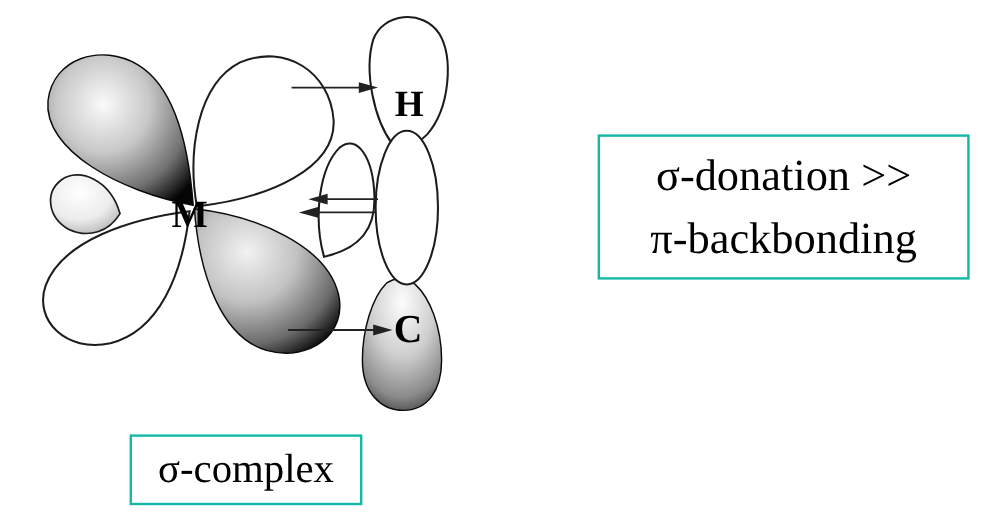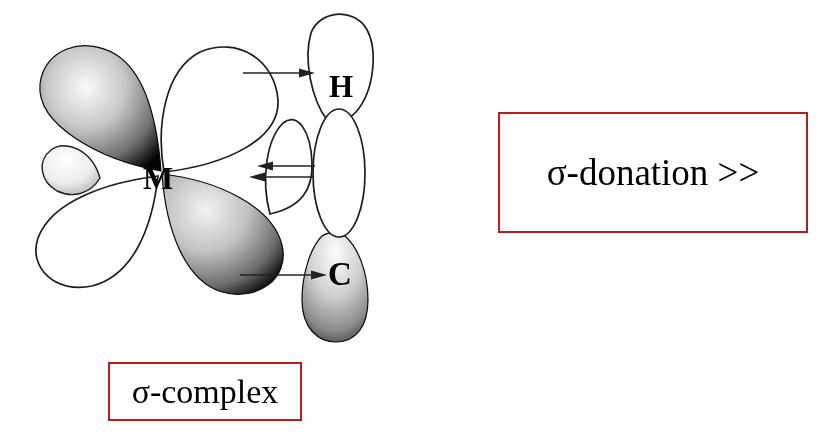--- a/index.html
+++ b/index.html
@@ -18,21 +18,21 @@
   .stage {
     position: absolute;
     left: 0;
     top: 0;
     width: 420px;
     height: 350px;
   }
   .label-box {
     position: absolute;
     background: #ffffff;
-    border: 2px solid #b91c1c;
+    border: 2px solid #14b8a6;
     display: flex;
     flex-direction: column;
     align-items: center;
     justify-content: center;
     text-align: center;
     box-sizing: border-box;
   }
   .caption-box {
     left: 108px;
     top: 362px;
@@ -126,13 +126,14 @@
     <text x="340" y="285" font-size="33" text-anchor="middle">C</text>
   </svg>
 </div>
 
 <div class="label-box caption-box">
   <span>σ-complex</span>
 </div>
 
 <div class="label-box legend-box">
   <div>σ-donation &gt;&gt;</div>
+  <div>π-backbonding</div>
 </div>
 
 </body></html>

